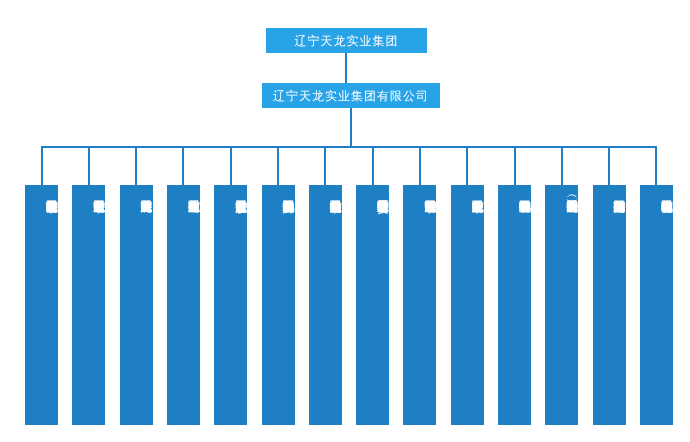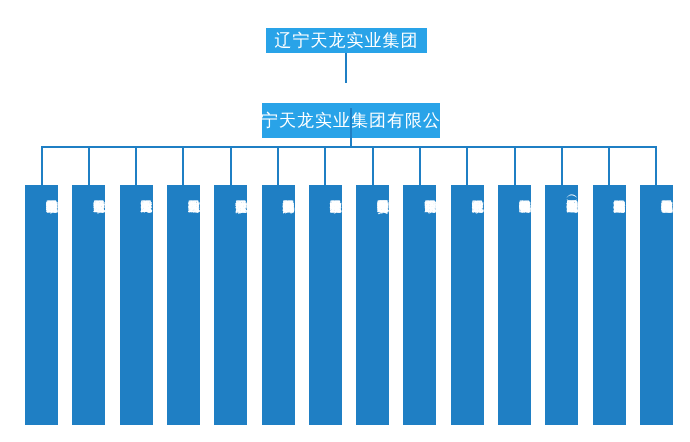--- a/index.html
+++ b/index.html
@@ -17,42 +17,41 @@
     position: relative;
     width: 690px;
     height: 442px;
   }
 
   
   .node-top {
     position: absolute;
     background: #29a3e8;
     color: #ffffff;
-    font-size: 17px;
+    font-size: 12px;
     line-height: 1;
     display: flex;
     align-items: center;
     justify-content: center;
     letter-spacing: 1px;
     white-space: nowrap;
     box-sizing: border-box;
     text-align: right;
   }
   #node-root {
     left: 266px;
     top: 28px;
     width: 161px;
     height: 25px;
   }
   #node-company {
     left: 262px;
     top: 83px;
     width: 178px;
-    height: 35px;
-    margin-top: 20px;
+    height: 25px;
   }
 
   
   .conn-v {
     position: absolute;
     width: 2px;
     background: #1f7fc4;
   }
   .conn-h {
     position: absolute;

